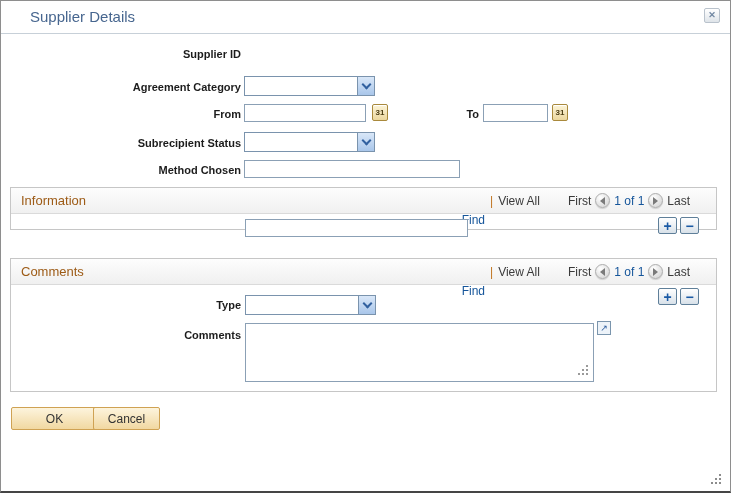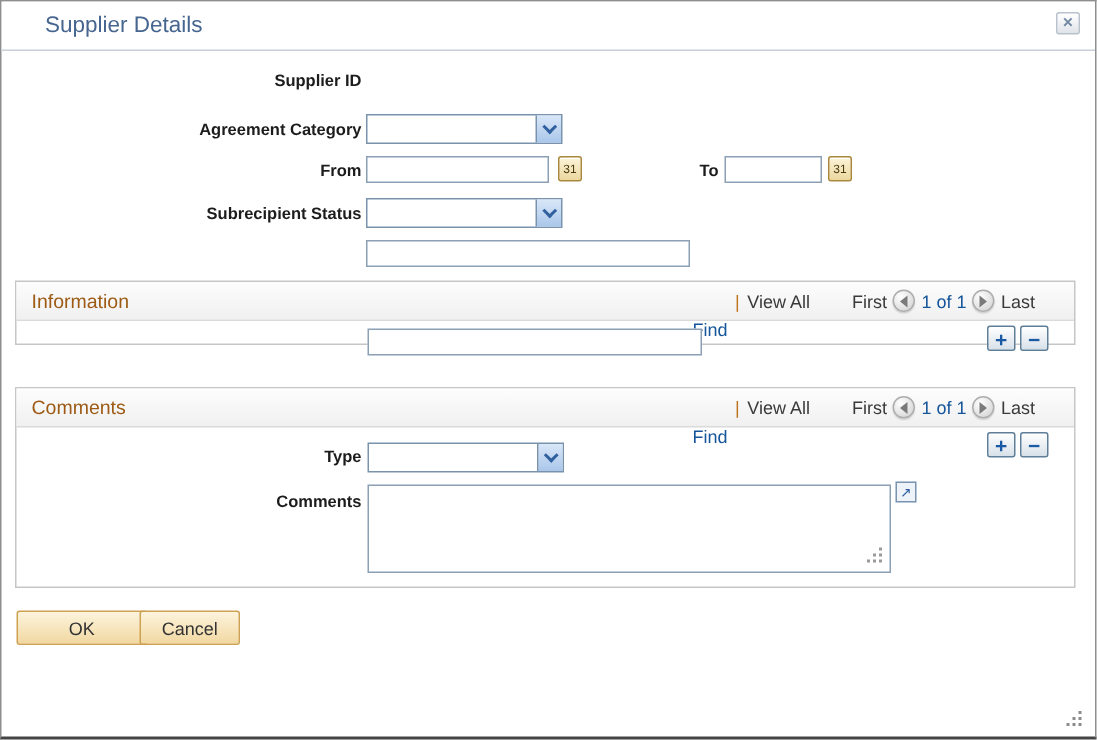--- a/index.html
+++ b/index.html
@@ -31,21 +31,21 @@
   .sel .chev-box {
     position:absolute; top:0; bottom:0; right:0; width:17px;
     background:linear-gradient(#d9e7f8,#a9c6ea); border-left:1px solid #7a93ad;
     display:flex; align-items:center; justify-content:center;
   }
   .sel .chev { width:7px; height:7px; border-right:2px solid #31609f; border-bottom:2px solid #31609f; transform:rotate(45deg); margin-top:-4px; }
 
   .cal {
     position:absolute; width:16px; height:17px; cursor:pointer;
     background:linear-gradient(#fcf4d8,#ecd79e); border:1px solid #a9893c; border-radius:2px;
-    font-size:8px; font-weight:normal; color:#4a3b12;
+    font-size:8px; font-weight:bold; color:#4a3b12;
     display:flex; align-items:center; justify-content:center;
     box-shadow:inset 0 1px 0 #fff;
   }
 
   
   .section { position:absolute; left:9px; width:707px; border:1px solid #c6c6c6; background:#fff; }
   .sec-info { top:186px; height:43px; }
   .sec-comments { top:257px; height:134px; }
   .sec-header { position:relative; height:26px; background:linear-gradient(#fdfdfd,#f0f0f0); border-bottom:1px solid #dadada; }
   .sec-title { position:absolute; left:10px; top:5px; font-size:13px; color:#9d5b16; white-space:nowrap; }
@@ -141,20 +141,21 @@
   </div>
 
   <span class="lbl" style="top:136px">Subrecipient Status</span>
   <div class="sel" style="left:243px; top:131px">
     <span></span>
     <span class="chev-box">
         <span class="chev"></span>
       </span>
   </div>
 
+  <span class="lbl" style="top:163px">Method Chosen</span>
   <input class="txt" style="left: 243px; top: 159px; width: 216px;" value="">
 
   <div class="section sec-info">
     <div class="sec-header">
       <span class="sec-title">Information</span>
       <div class="paging">
         <span class="find">Find</span>
         <span class="divider">|</span>
         <span class="viewall">View All</span>
         <span class="spacer"></span>

